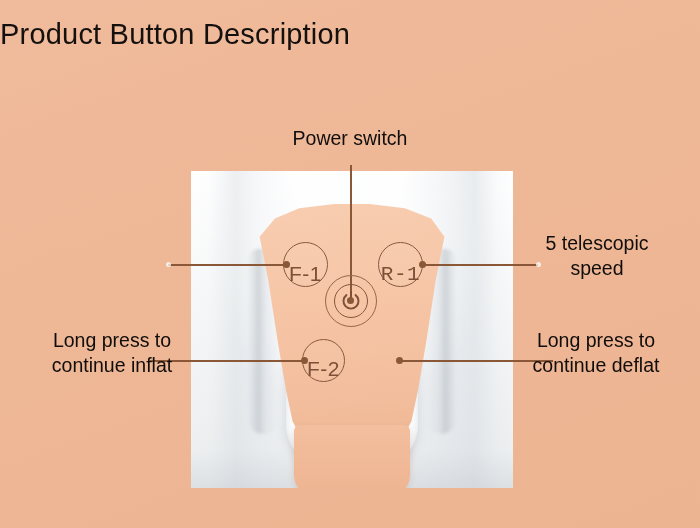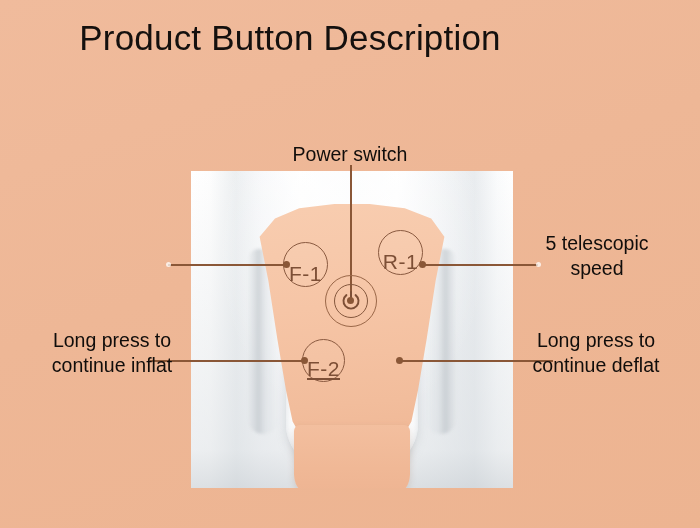--- a/index.html
+++ b/index.html
@@ -20,22 +20,22 @@
     height: 528px;
     background: linear-gradient(160deg, #f0bb9c 0%, #eeb796 45%, #edb491 100%);
   }
 
   
   .title {
     position: absolute;
     left: 0;
     top: 18px;
     width: 580px;
-    text-align: center;
-    font-size: 35px;
+    text-align: left;
+    font-size: 29px;
     color: #14100e;
     letter-spacing: 0.2px;
     font-weight: 400;
   }
 
   
   .photo {
     position: absolute;
     left: 191px;
     top: 171px;
@@ -139,22 +139,22 @@
     display: flex;
     align-items: flex-end;
     justify-content: center;
     color: #7d4f36;
     font-size: 21px;
     letter-spacing: 0.5px;
     background: rgba(255,255,255,0.04);
     box-sizing: border-box;
   }
   #btn-f1 { left: 283px; top: 242px; width: 45px; height: 45px; }
-  #btn-r1 { left: 378px; top: 230px; width: 45px; height: 45px; }
-  #btn-f2 { left: 302px; top: 339px; width: 43px; height: 43px; text-decoration: underline; }
+  #btn-r1 { left: 378px; top: 242px; width: 45px; height: 45px; font-family: Liberation Mono, monospace; }
+  #btn-f2 { left: 302px; top: 339px; width: 43px; height: 43px; }
   #btn-r2 { left: 357px; top: 339px; width: 43px; height: 43px; }
 
   
   #btn-power {
     position: absolute;
     left: 325px;
     top: 275px;
     width: 52px;
     height: 52px;
     border-radius: 50%;
@@ -181,21 +181,21 @@
   .label {
     position: absolute;
     color: #100d0b;
     font-size: 19.5px;
     line-height: 25px;
     white-space: pre-line;
   }
   .label.left  { text-align: right; }
   .label.right { text-align: left; }
 
-  #lbl-power  { left: 0; top: 126px; width: 700px; text-align: center; margin-top: 16px; }
+  #lbl-power  { left: 0; top: 126px; width: 700px; text-align: center; }
   #lbl-modes  { left: 20px;  top: 231px; width: 170px; text-align: center; }
   #lbl-speed  { left: 512px; top: 231px; width: 170px; text-align: center; }
   #lbl-inflat { left: 16px;  top: 328px; width: 192px; text-align: center; }
   #lbl-deflat { left: 500px; top: 328px; width: 192px; text-align: center; }
 
   
   .leader {
     position: absolute;
     background: #8a5737;
   }

